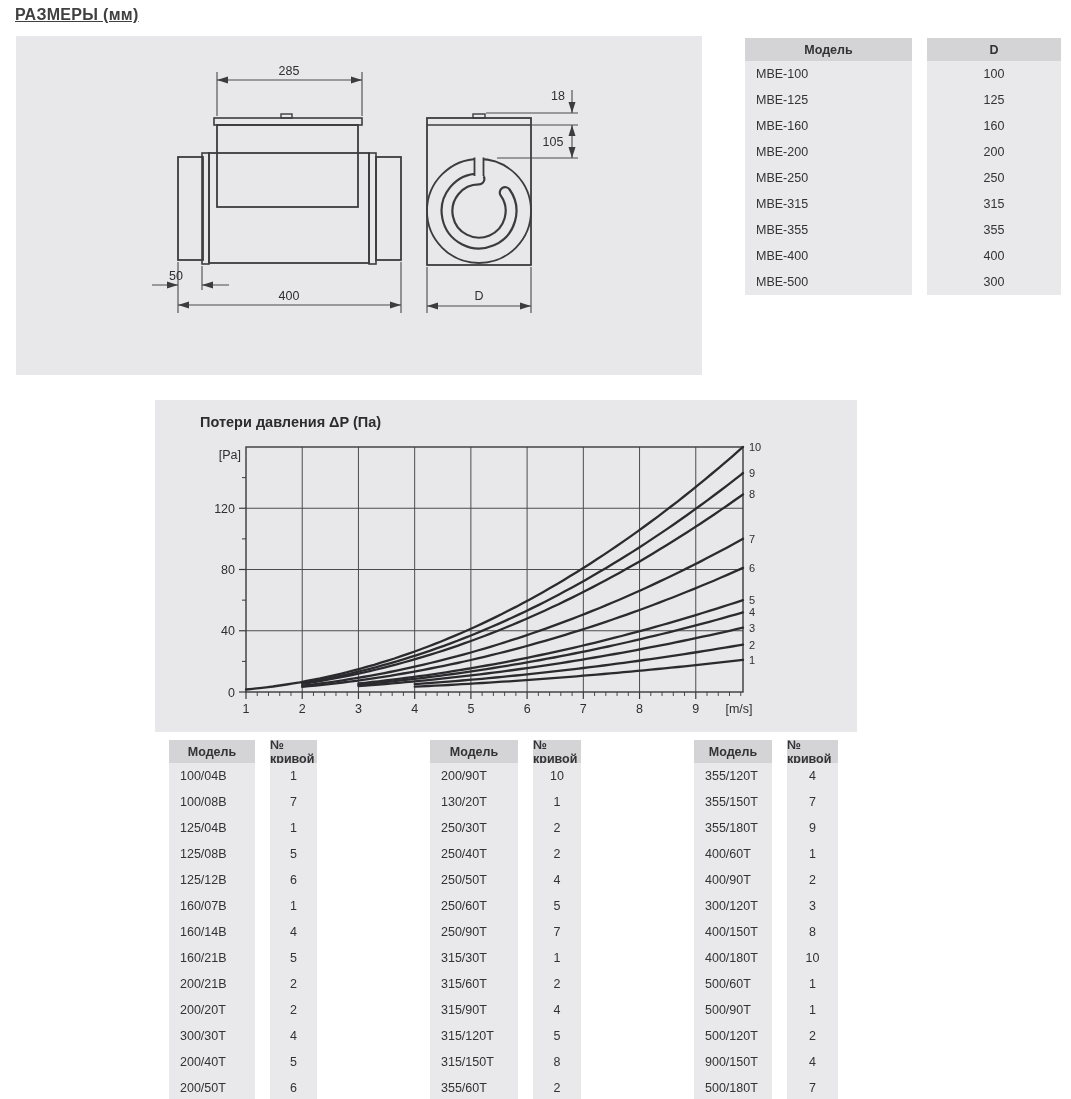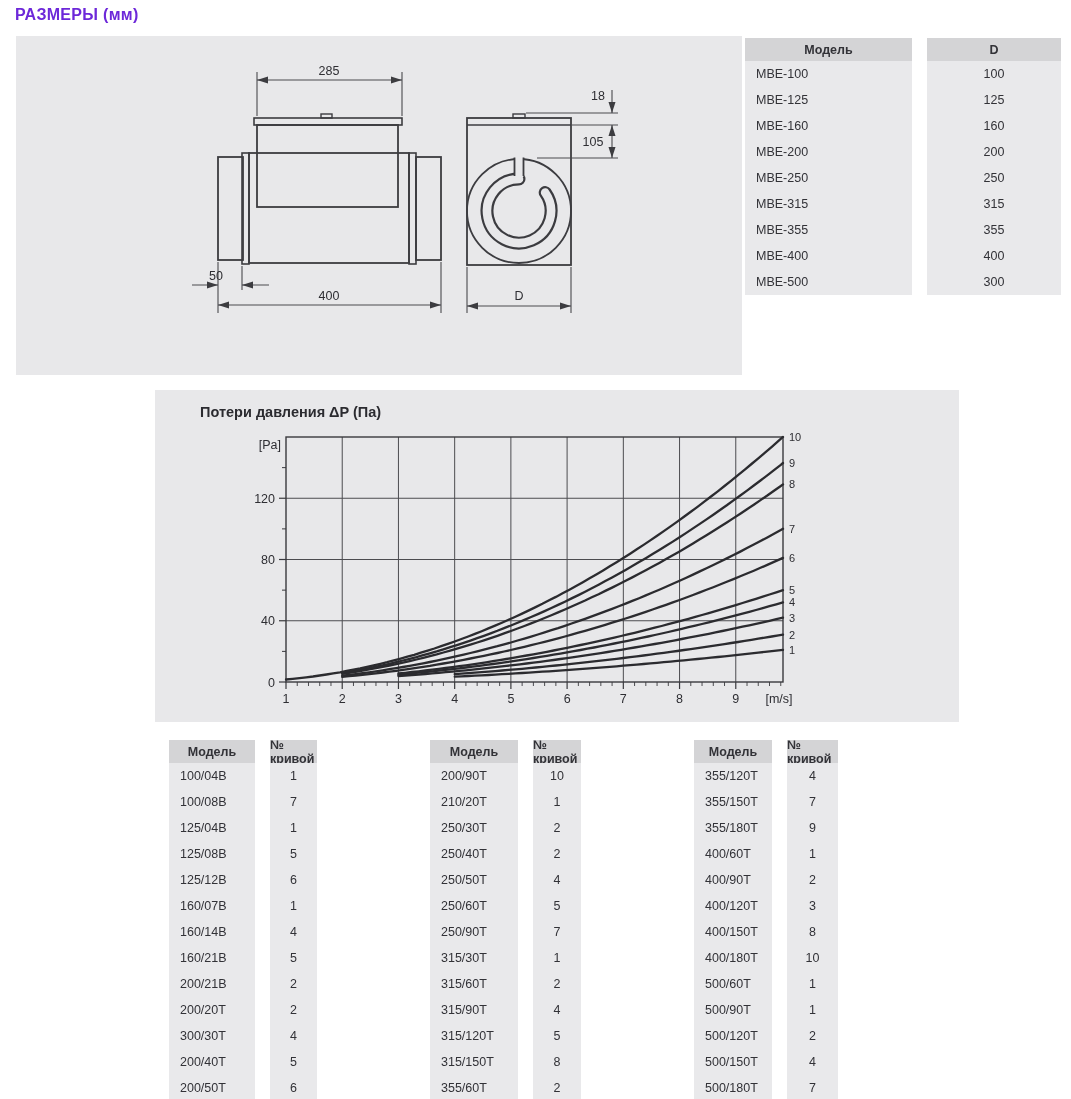--- a/index.html
+++ b/index.html
@@ -1,22 +1,22 @@
 <!DOCTYPE html>
 <html><head>
 <meta charset="utf-8">
 <style>
   html,body{margin:0;padding:0;background:#fff;}
   .page{position:relative;width:1071px;height:1099px;background:#ffffff;
         font-family:"Liberation Sans","DejaVu Sans",sans-serif;color:#333338;overflow:hidden;}
   .page-title{position:absolute;left:15px;top:6px;font-size:16px;font-weight:700;
-              letter-spacing:.3px;color:#6d28d9;margin:0;}
-  .panel{position:absolute;background:#e8e8ea;padding-left:40px;}
+              letter-spacing:.3px;color:#404040;margin:0;text-decoration:underline;}
+  .panel{position:absolute;background:#e8e8ea;}
   .panel-drawing{left:16px;top:36px;width:686px;height:339px;}
-  .panel-chart{left:155px;top:390px;width:764px;height:332px;}
+  .panel-chart{left:155px;top:400px;width:702px;height:332px;}
   .chart-title{position:absolute;left:45px;top:14px;font-size:14.5px;font-weight:700;color:#2b2b30;}
   svg{display:block;}
   
   .dtable{position:absolute;font-size:12.5px;color:#323237;}
   .dtable .row{display:grid;grid-template-columns:var(--c1) 1fr;column-gap:15px;margin-bottom:0;padding-left:17px;}
   .dtable .hcell{background:#d4d4d6;font-weight:700;height:23px;display:flex;align-items:center;justify-content:center;}
   .dtable .mcell{background:#e9e9eb;height:26px;display:flex;align-items:center;padding-left:11px;}
   .dtable .vcell{background:#e9e9eb;height:26px;display:flex;align-items:center;justify-content:center;}
   .size-table{left:728px;top:38px;width:333px;--c1:167px;}
   .curve-table-1{left:152px;top:740px;width:165px;--c1:86px;}
@@ -301,21 +301,21 @@
   <div class="dtable curve-table-2">
       <div class="row">
         <div class="hcell">Модель</div>
         <div class="hcell">№ кривой</div>
       </div>
       <div class="row">
         <div class="mcell">200/90Т</div>
         <div class="vcell">10</div>
       </div>
       <div class="row">
-        <div class="mcell">210/20Т</div>
+        <div class="mcell">130/20Т</div>
         <div class="vcell">1</div>
       </div>
       <div class="row">
         <div class="mcell">250/30Т</div>
         <div class="vcell">2</div>
       </div>
       <div class="row">
         <div class="mcell">250/40Т</div>
         <div class="vcell">2</div>
       </div>
@@ -379,21 +379,21 @@
       </div>
       <div class="row">
         <div class="mcell">400/60Т</div>
         <div class="vcell">1</div>
       </div>
       <div class="row">
         <div class="mcell">400/90Т</div>
         <div class="vcell">2</div>
       </div>
       <div class="row">
-        <div class="mcell">400/120Т</div>
+        <div class="mcell">300/120Т</div>
         <div class="vcell">3</div>
       </div>
       <div class="row">
         <div class="mcell">400/150Т</div>
         <div class="vcell">8</div>
       </div>
       <div class="row">
         <div class="mcell">400/180Т</div>
         <div class="vcell">10</div>
       </div>
@@ -403,21 +403,21 @@
       </div>
       <div class="row">
         <div class="mcell">500/90Т</div>
         <div class="vcell">1</div>
       </div>
       <div class="row">
         <div class="mcell">500/120Т</div>
         <div class="vcell">2</div>
       </div>
       <div class="row">
-        <div class="mcell">500/150Т</div>
+        <div class="mcell">900/150Т</div>
         <div class="vcell">4</div>
       </div>
       <div class="row">
         <div class="mcell">500/180Т</div>
         <div class="vcell">7</div>
       </div>
     </div>
 
 </div>
 

